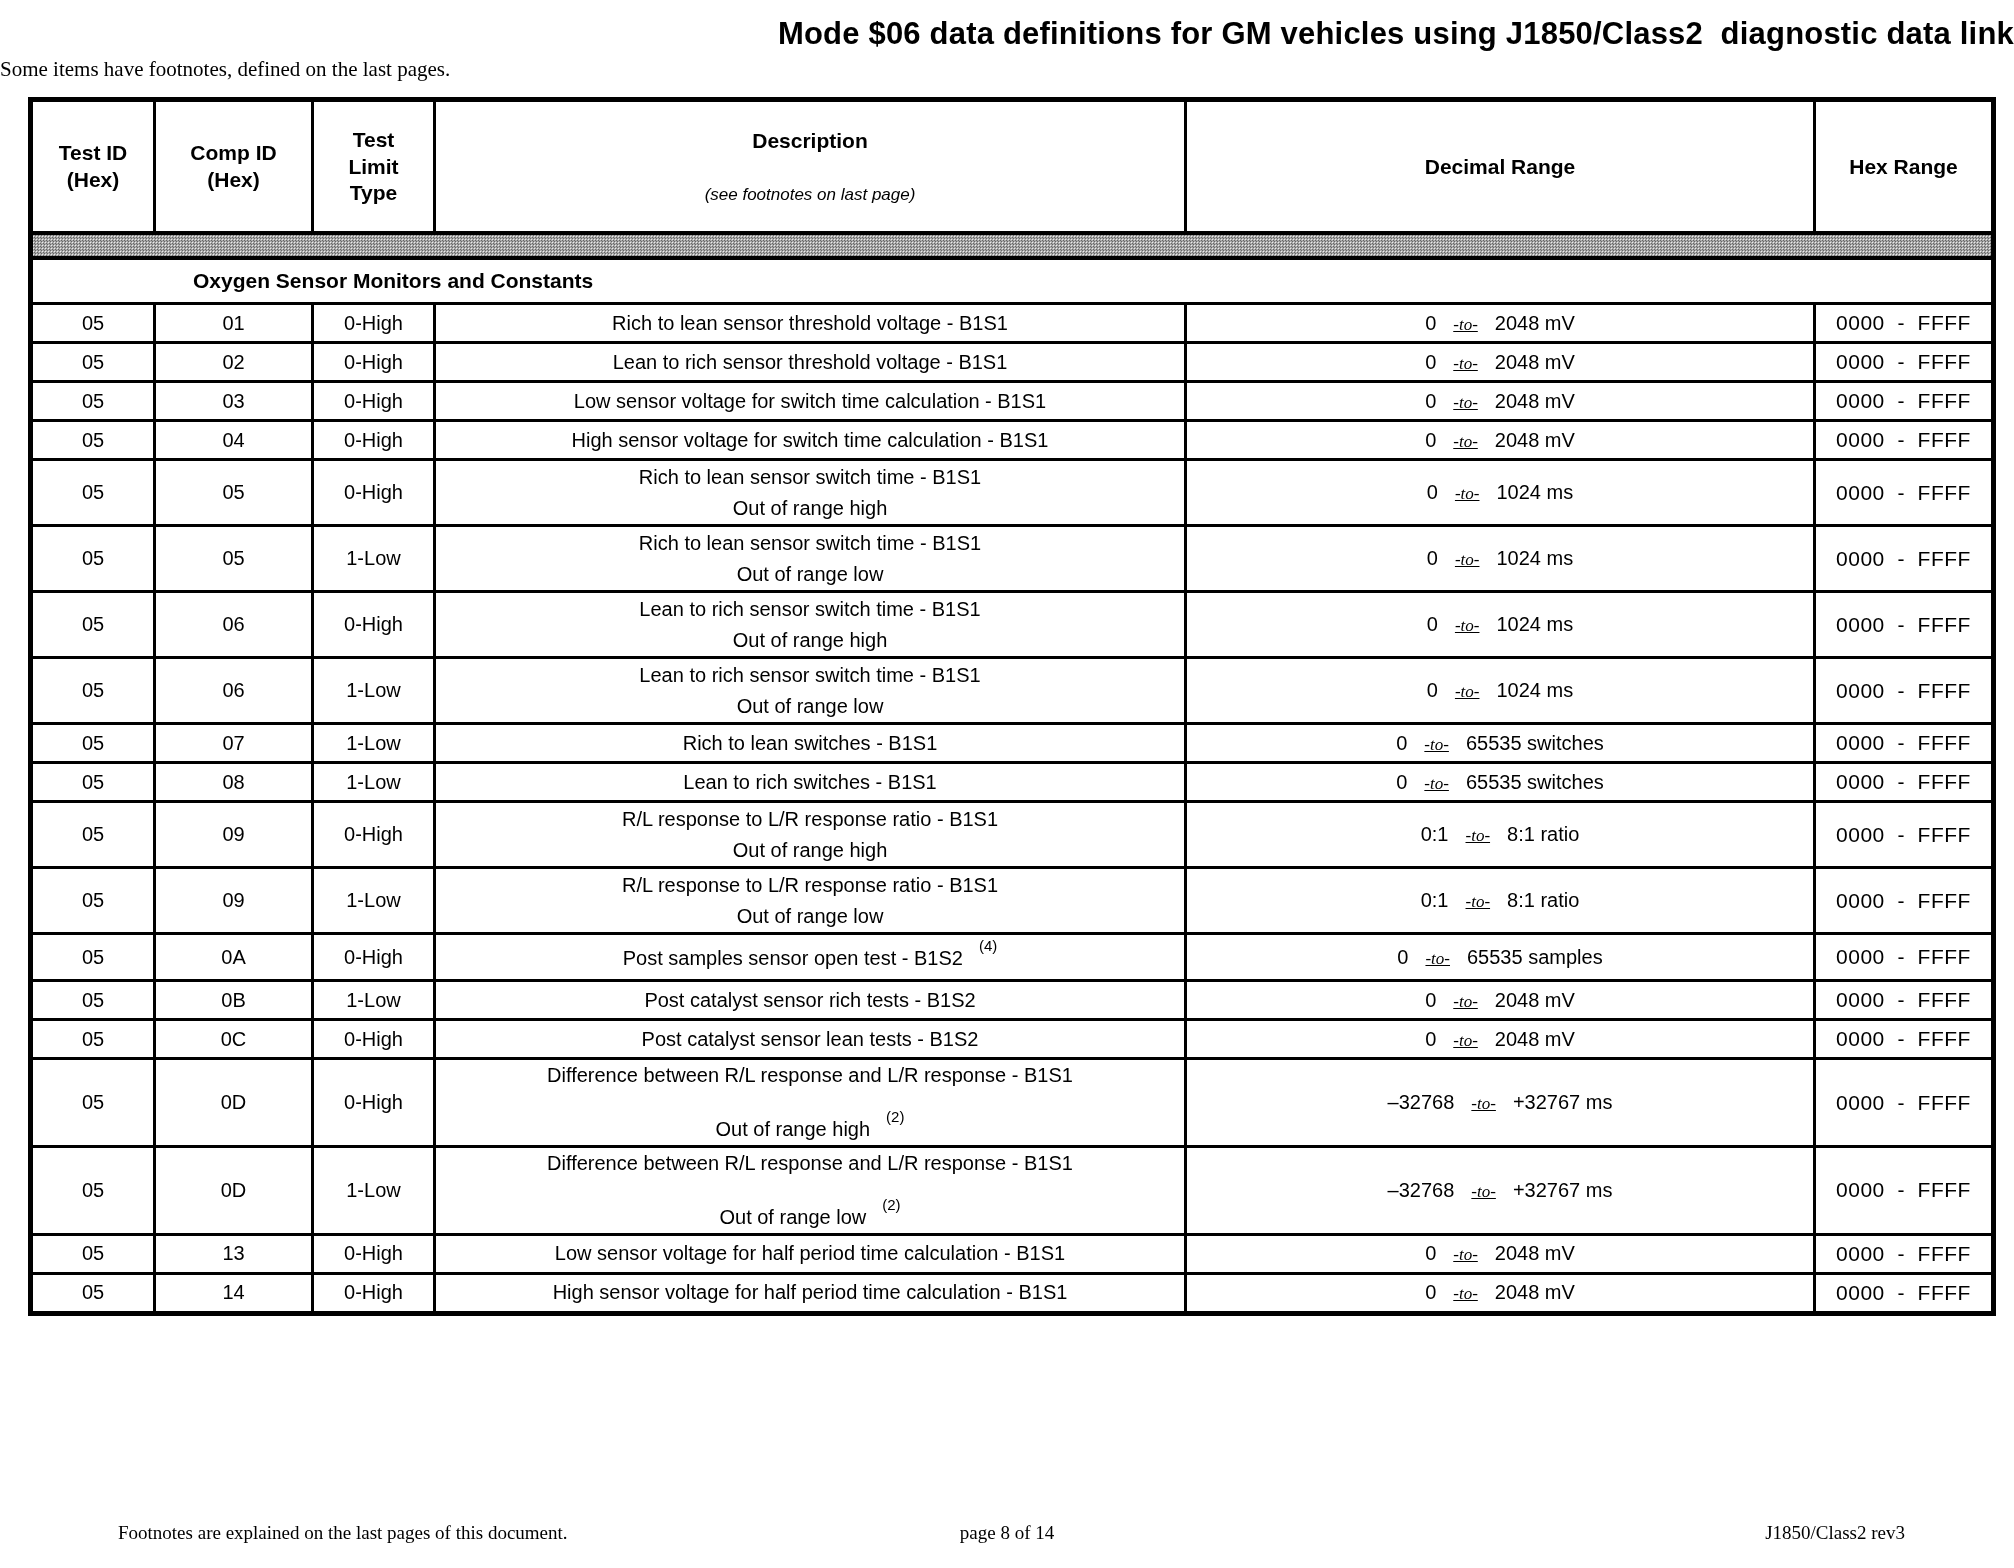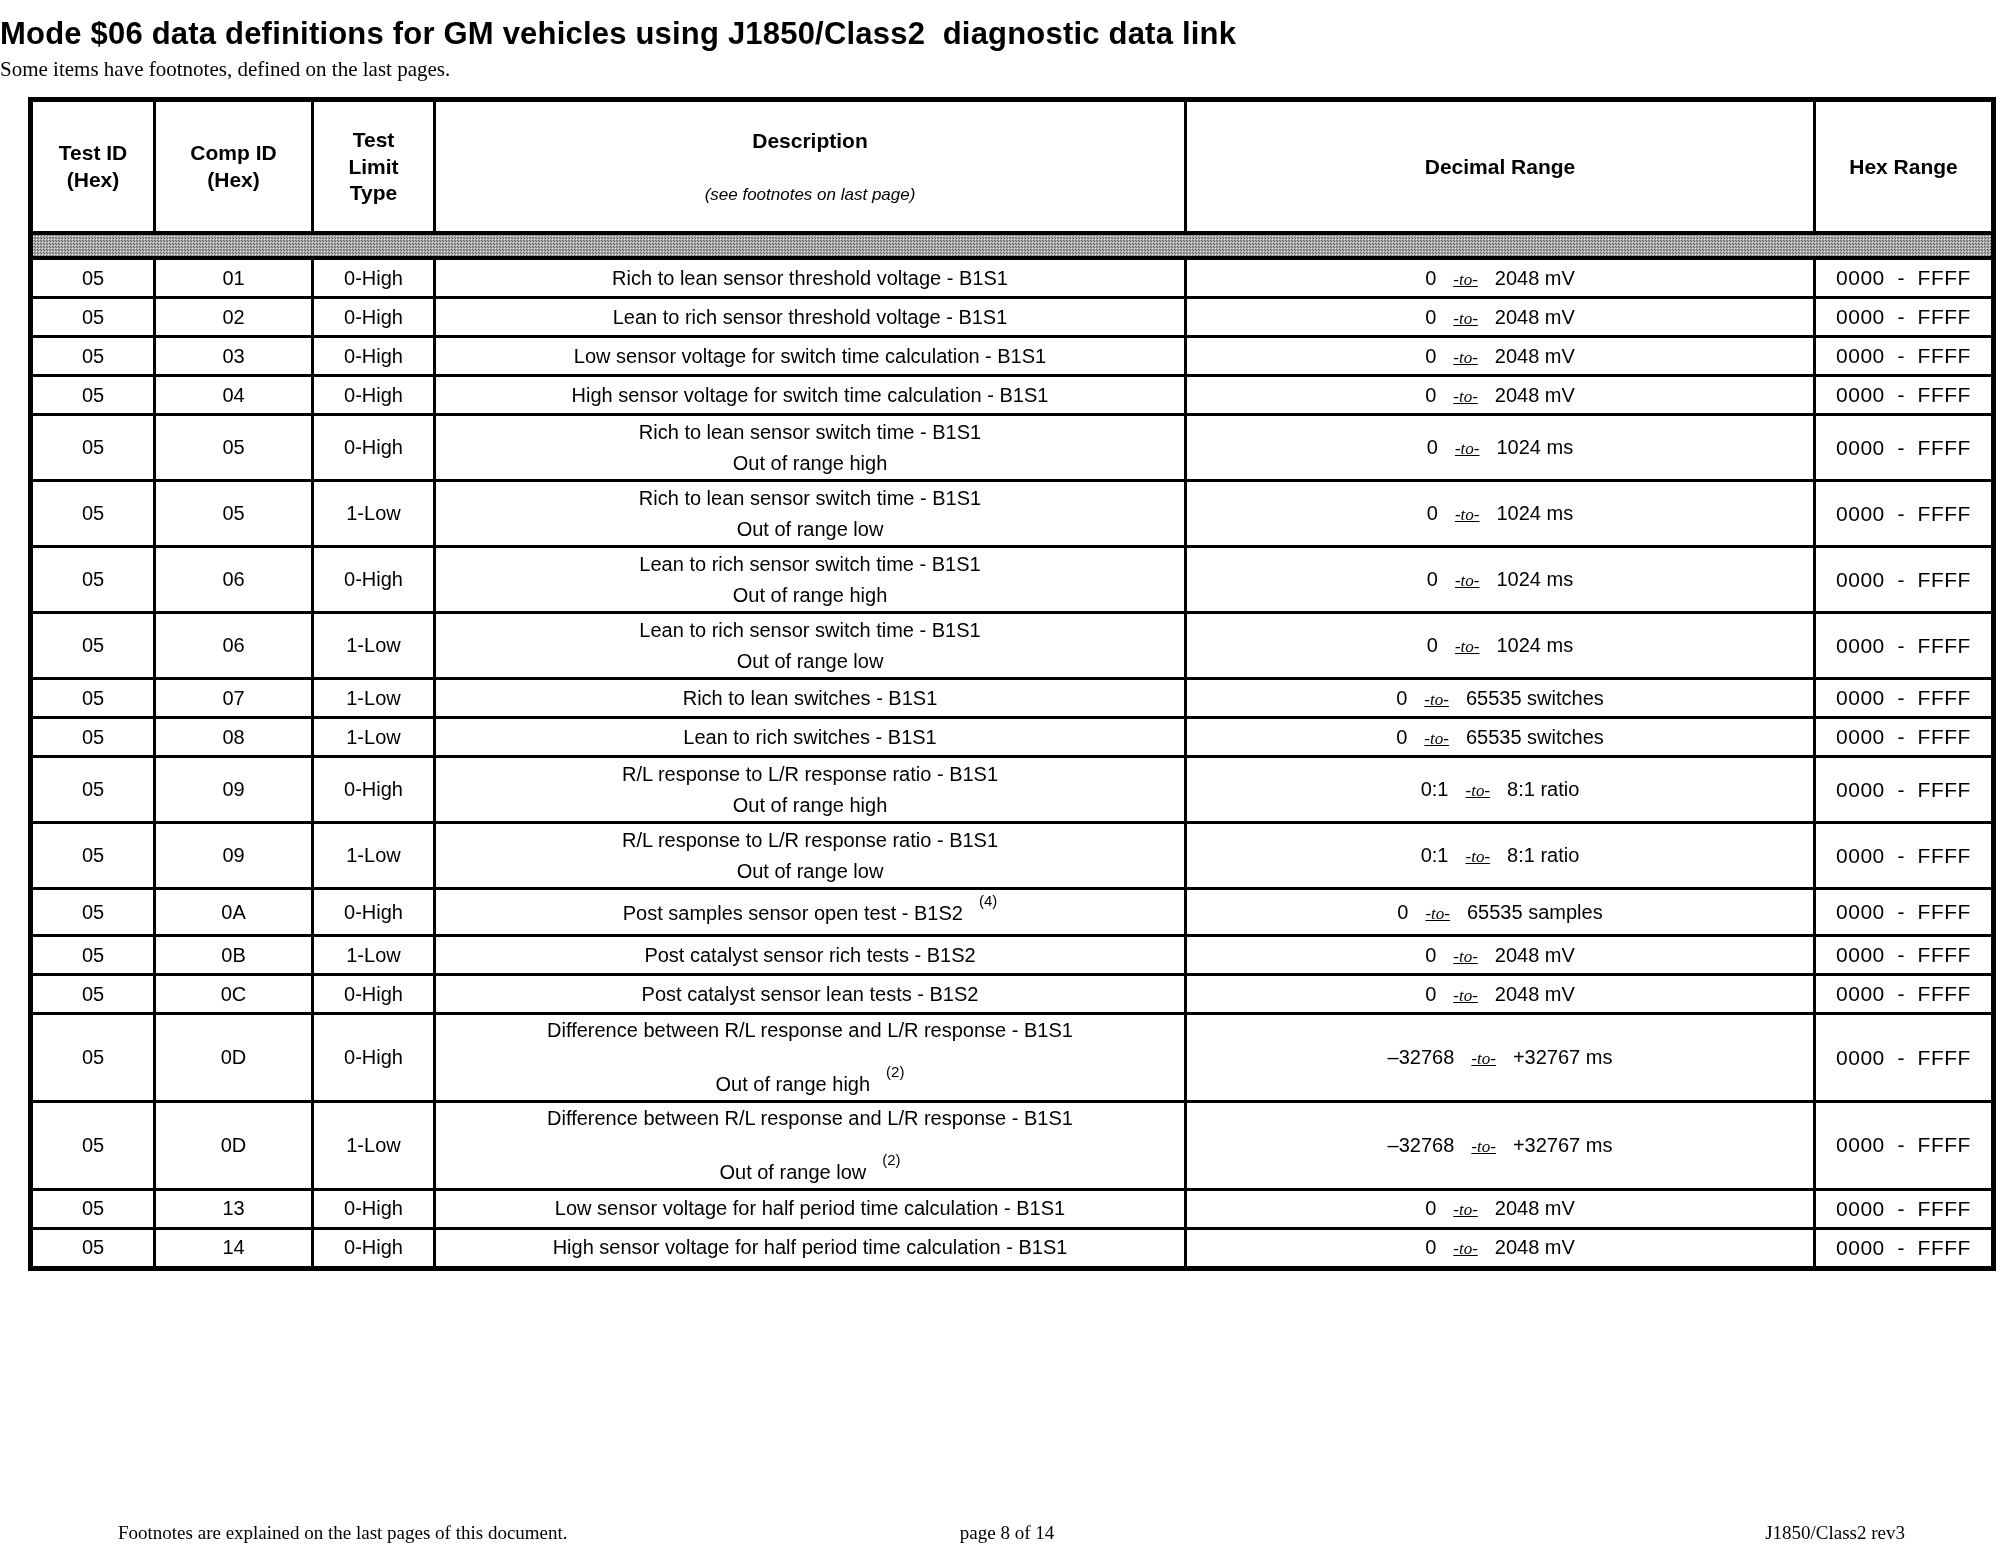--- a/index.html
+++ b/index.html
@@ -3,21 +3,21 @@
 <meta charset="utf-8">
 <style>
   html,body { margin:0; padding:0; }
   body {
     width:2014px; height:1568px;
     background:#ffffff; color:#000;
     font-family:"Liberation Sans", sans-serif;
     position:relative; overflow:hidden;
   }
   .doc-title {
-    text-align:left; font-weight:bold; font-size:31px;
+    text-align:right; font-weight:bold; font-size:31px;
     margin:16px 0 0 0; white-space:pre; letter-spacing:0.2px;
   }
   .doc-subtitle {
     text-align:left; font-family:"Liberation Serif", serif;
     font-size:21px; margin-top:5px;
   }
   table.main {
     border-collapse:collapse; table-layout:fixed;
     margin:15px 0 0 28px; width:1963px;
     border:5px solid #000;
@@ -93,20 +93,23 @@
         <div class="hdr-sub">(see footnotes on last page)</div>
       </th>
       <th>Decimal Range</th>
       <th>Hex Range</th>
     </tr>
   </thead>
   <tbody>
     <tr>
       <td class="band" colspan="6"></td>
     </tr>
+    <tr>
+      <td class="section" colspan="6">Oxygen Sensor Monitors and Constants</td>
+    </tr>
   <tr class="row-std">
         <td class="c-test">05</td>
         <td class="c-comp">01</td>
         <td class="c-limit">0-High</td>
         <td class="c-desc">
           <div class="desc-line"><span>Rich to lean sensor threshold voltage - B1S1</span></div>
         </td>
         <td class="c-dec"><span>0</span><span class="to">-to-</span><span>2048 mV</span></td>
         <td class="c-hex">0000  -  FFFF</td>
       </tr>

